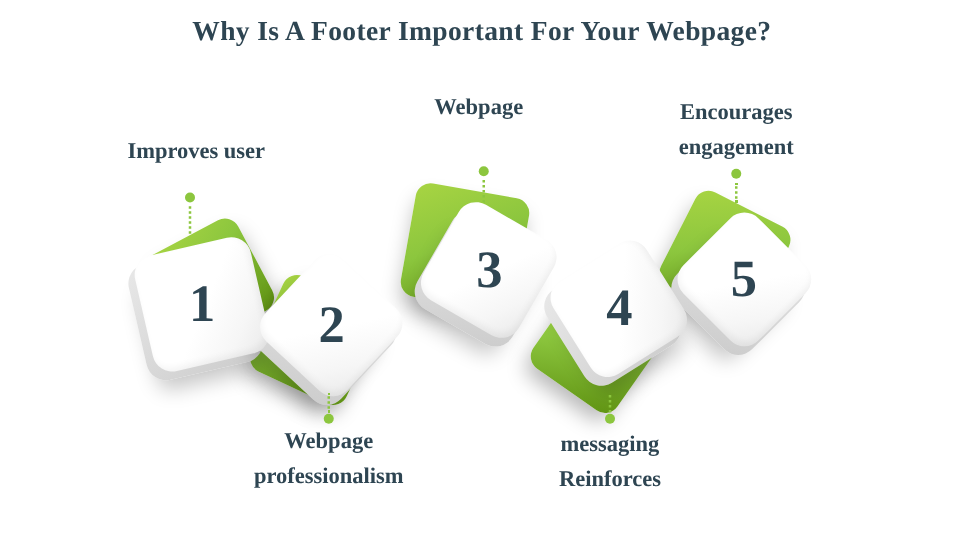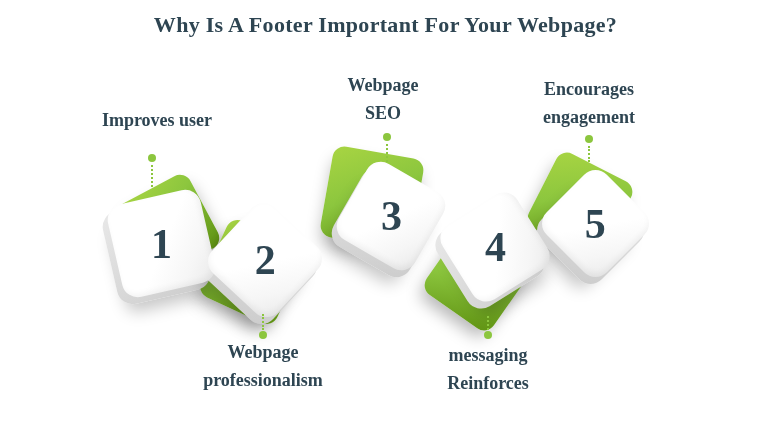--- a/index.html
+++ b/index.html
@@ -84,21 +84,20 @@
   <div>
     <div class="green" style="left:326px;top:152px;width:92px;height:92px;transform:rotate(10deg);"></div>
     <div class="slab" style="left:342px;top:179px;width:88px;height:88px;transform:rotate(30deg);"></div>
     <div class="face" style="left:347px;top:172px;width:88px;height:88px;transform:rotate(30deg);">
       <span class="num" style="transform:rotate(-30deg);">3</span>
     </div>
     <div class="dot" style="left:383px;top:133px;"></div>
     <div class="dash" style="left:386px;top:144px;height:18px;"></div>
     <div class="label" style="left:273px;top:71px;">
       <span>Webpage</span>
-      <span>SEO</span>
     </div>
   </div>
 
   <div>
     <div class="green" style="left:436px;top:237px;width:82px;height:82px;transform:rotate(35deg);"></div>
     <div class="slab" style="left:446px;top:210px;width:88px;height:88px;transform:rotate(-32deg);"></div>
     <div class="face" style="left:451px;top:203px;width:88px;height:88px;transform:rotate(-32deg);">
       <span class="num" style="transform:rotate(32deg);">4</span>
     </div>
     <div class="dash" style="left:487px;top:316px;height:14px;"></div>

